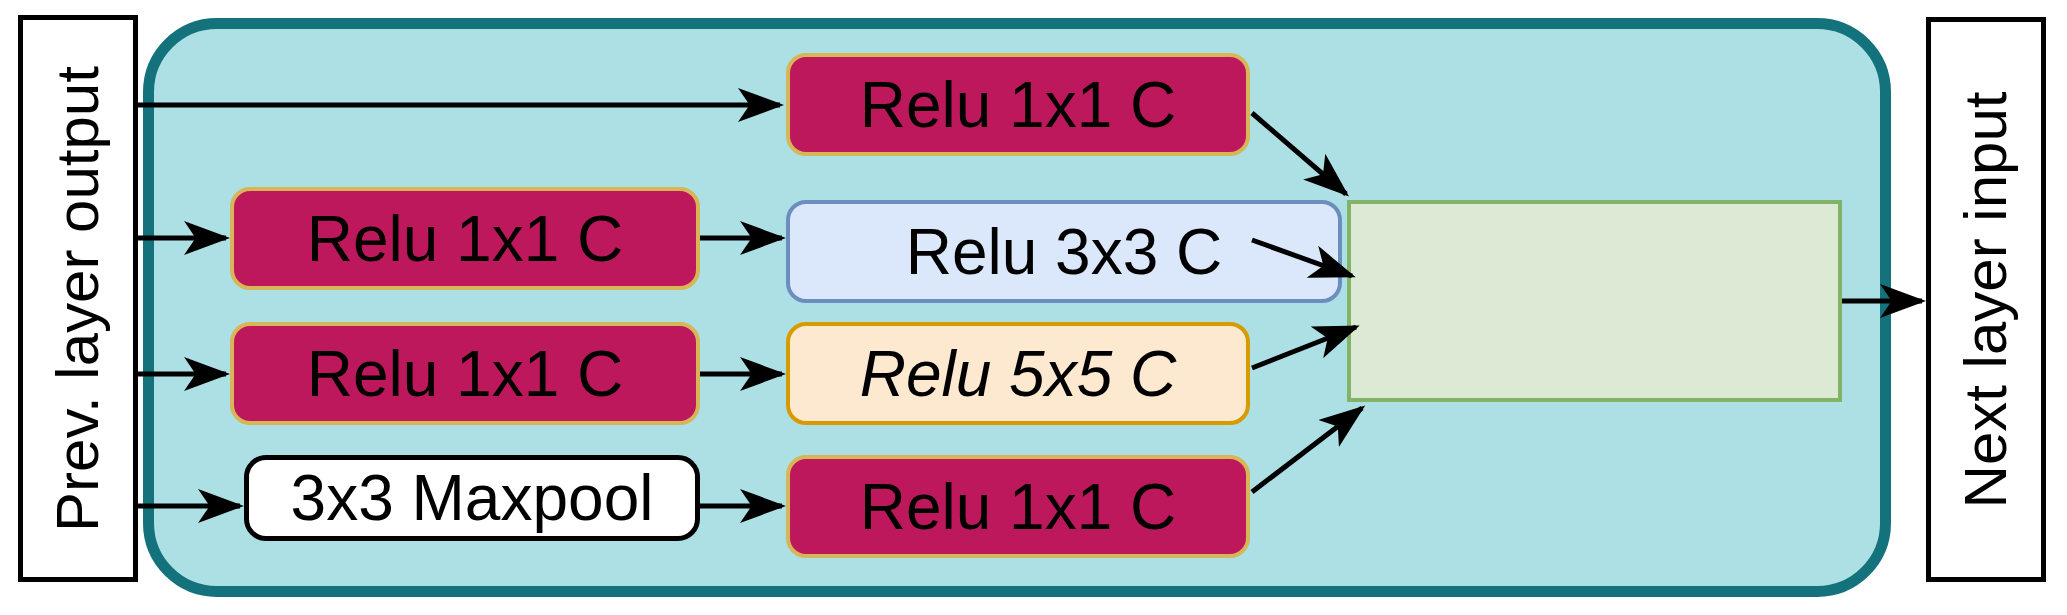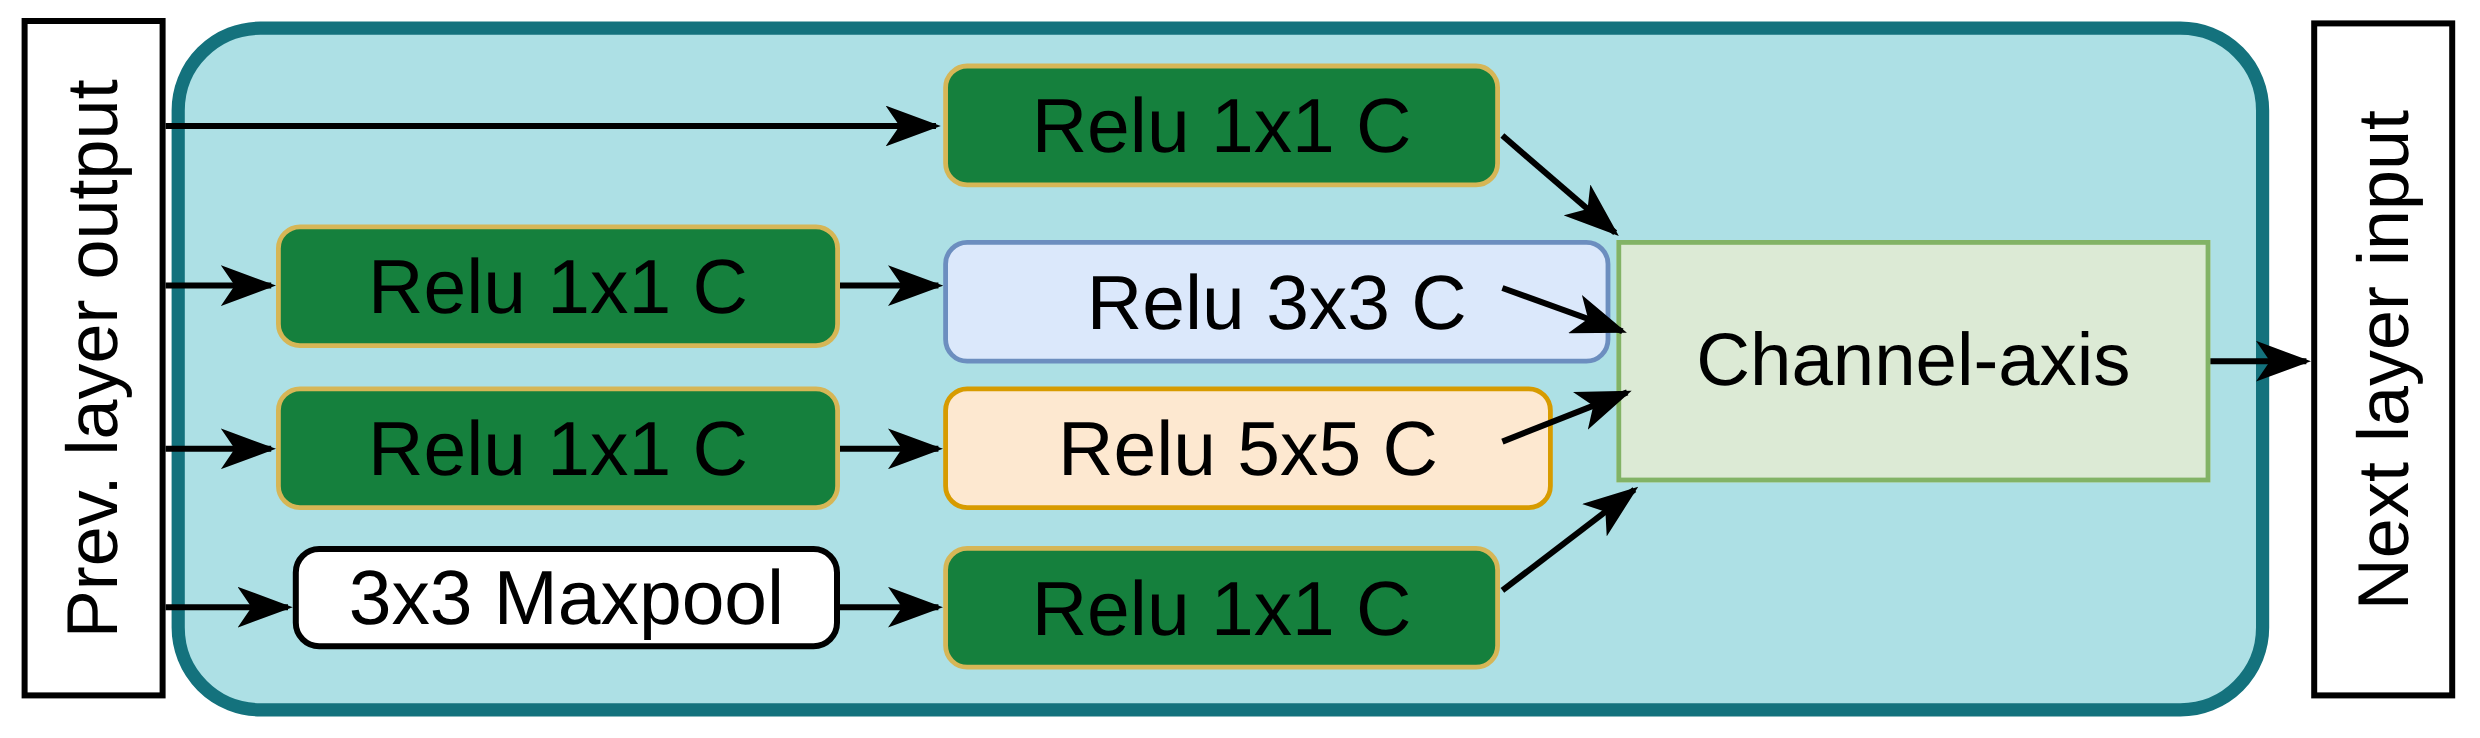--- a/index.html
+++ b/index.html
@@ -36,34 +36,34 @@
   }
   .node{
     position:absolute;
     box-sizing:border-box;
     display:flex;align-items:center;justify-content:center;
     font-size:64px;
     white-space:nowrap;
     z-index:2;
   }
   .node.rounded{border-radius:20px;border-width:4px;border-style:solid;}
-  .node.yellow{background:#15803d;border-color:#d6b656;}
+  .node.yellow{background:#be185d;border-color:#d6b656;}
   .node.blue{background:#dbe8fb;border-color:#6c8ebf;}
   .node.orange{background:#fde8d0;border-color:#d79b00;}
   .node.white{background:#ffffff;border:5px solid #000000;border-radius:22px;}
   .node.green{
     background:#dcead5;border:4px solid #82b366;border-radius:0;
     flex-direction:column;font-size:62px;line-height:94px;
   }
   
   #n-row1-conv {left:786px;top:53px; width:464px;height:103px;}
   #n-row2-conv1{left:230px;top:187px;width:470px;height:103px;}
   #n-row2-conv3{left:786px;top:200px;width:556px;height:103px;}
   #n-row3-conv1{left:230px;top:322px;width:470px;height:103px;}
-  #n-row3-conv5{left:786px;top:322px;width:508px;height:103px;}
+  #n-row3-conv5{left:786px;top:322px;width:464px;height:103px;font-style:italic;}
   #n-row4-pool {left:244px;top:455px;width:456px;height:86px;}
   #n-row4-conv {left:786px;top:455px;width:464px;height:103px;}
   #n-concat    {left:1347px;top:200px;width:495px;height:202px;}
   #prev-box{left:18px;top:15px;width:120px;height:567px;}
   #next-box{left:1926px;top:17px;width:120px;height:565px;}
   svg.arrows{
     position:absolute;left:0;top:0;width:2067px;height:615px;
     z-index:4;pointer-events:none;
   }
   svg.arrows line{stroke:#000;stroke-width:5;}
@@ -98,21 +98,20 @@
   </div>
 
   <div class="node white" id="n-row4-pool">
     <span>3x3 Maxpool</span>
   </div>
   <div class="node rounded yellow" id="n-row4-conv">
     <span>Relu 1x1 C</span>
   </div>
 
   <div class="node green" id="n-concat">
-    <span>Channel-axis</span>
   </div>
 
   <div class="io-box" id="next-box">
     <span class="vtext">Next layer input</span>
   </div>
 
   <svg class="arrows" viewBox="0 0 2067 615" xmlns="http://www.w3.org/2000/svg" aria-hidden="true">
     <defs>
       <marker id="ah" markerUnits="userSpaceOnUse" markerWidth="46" markerHeight="34" viewBox="0 0 11.5 8.5" refX="10.5" refY="4.25" orient="auto">
         <path d="M0,0 L11.5,4.25 L0,8.5 L2.9,4.25 Z" fill="#000"></path>

